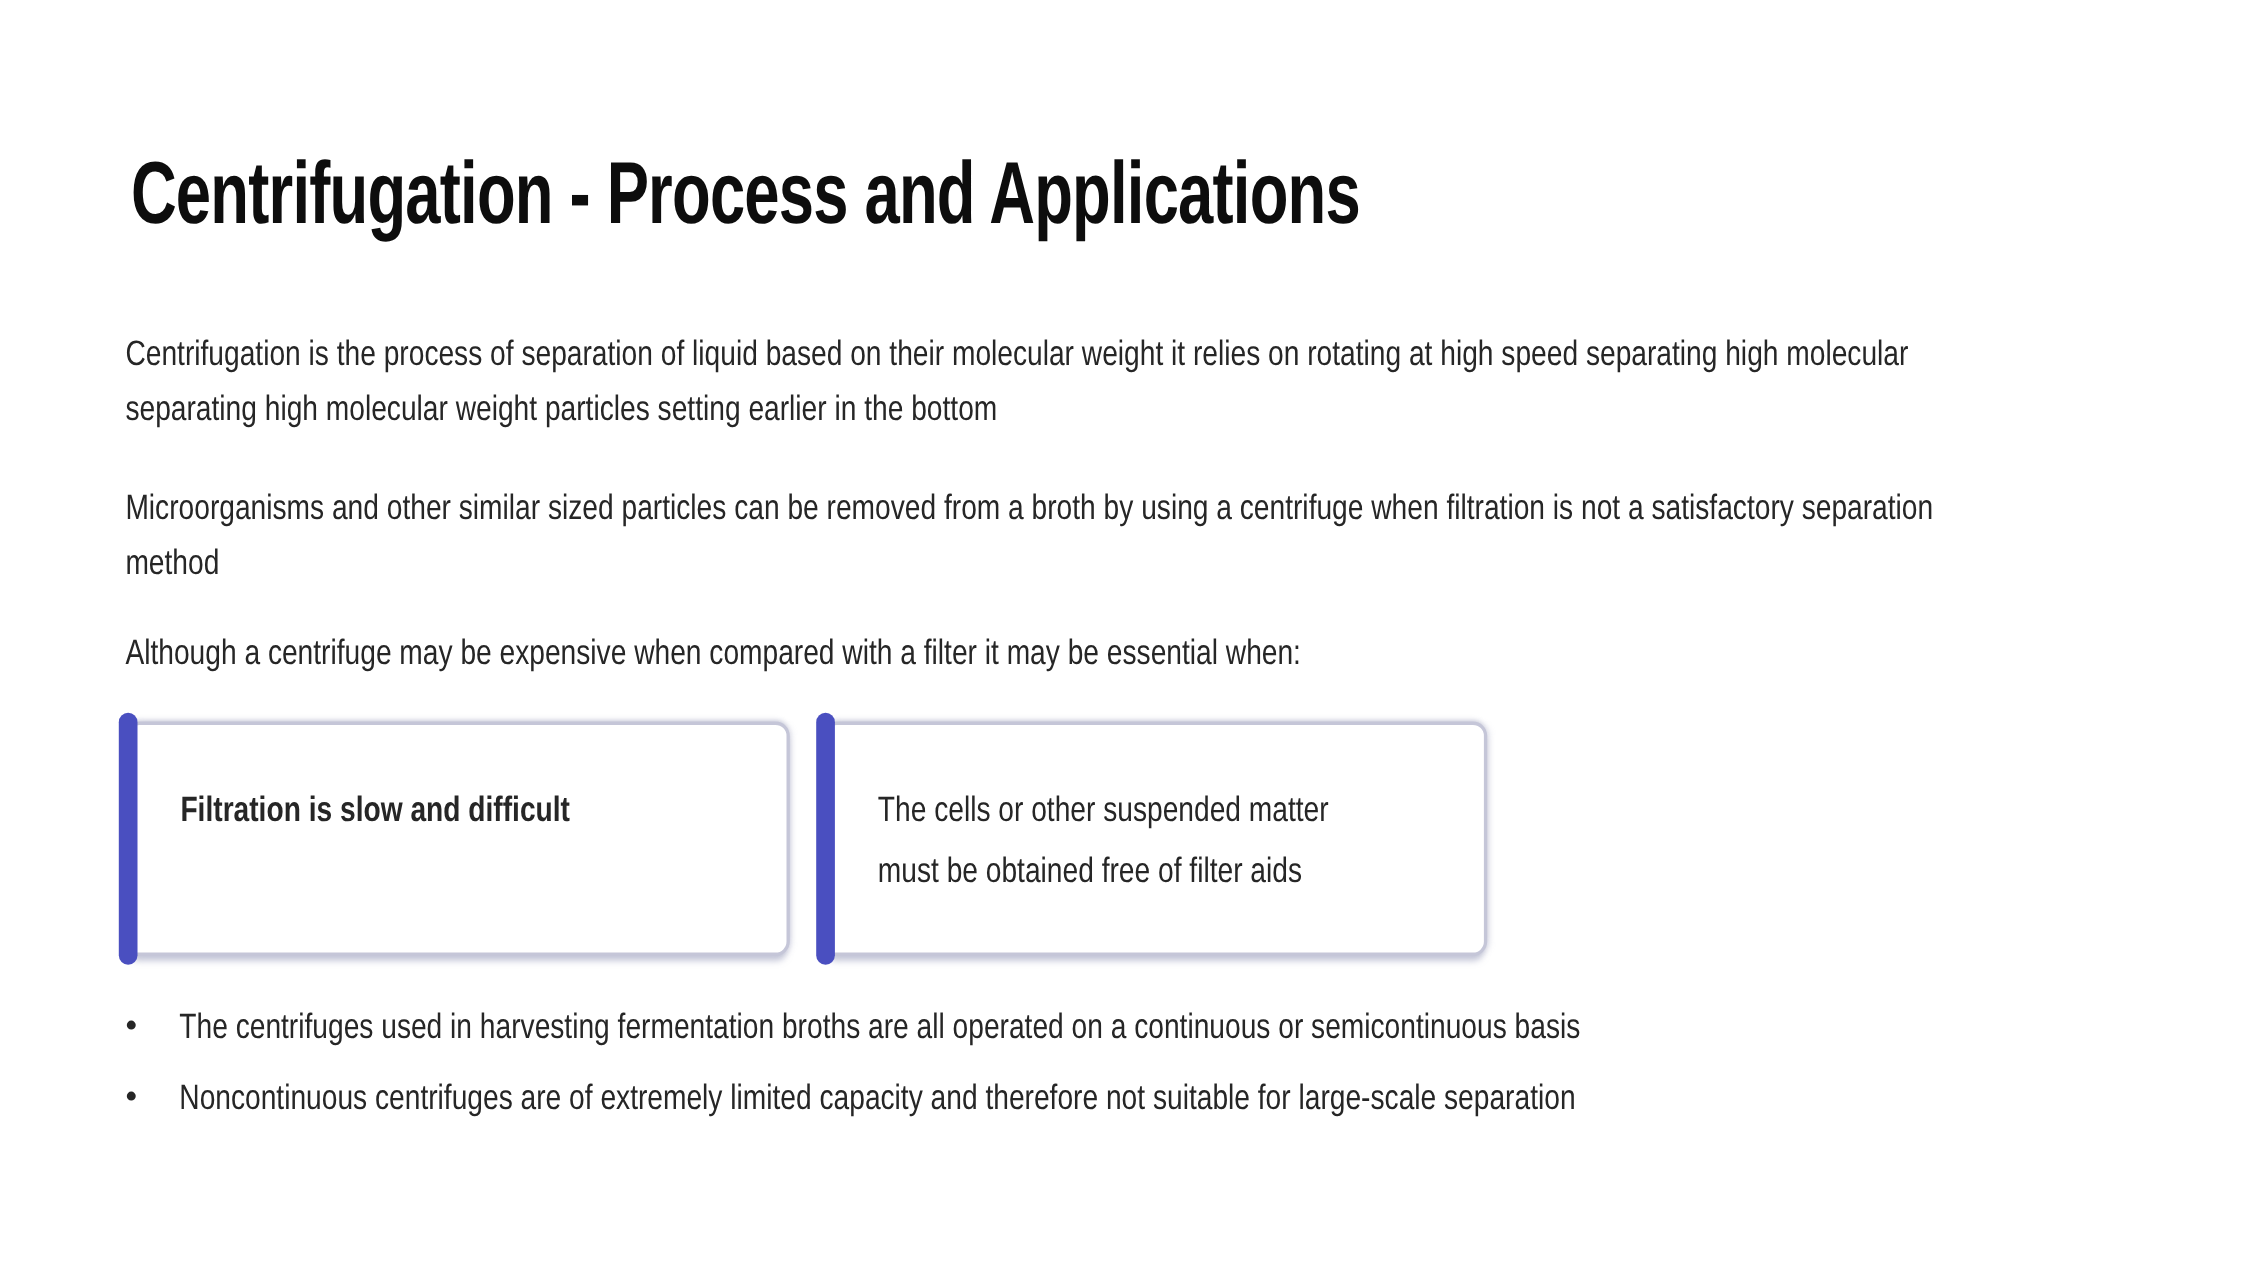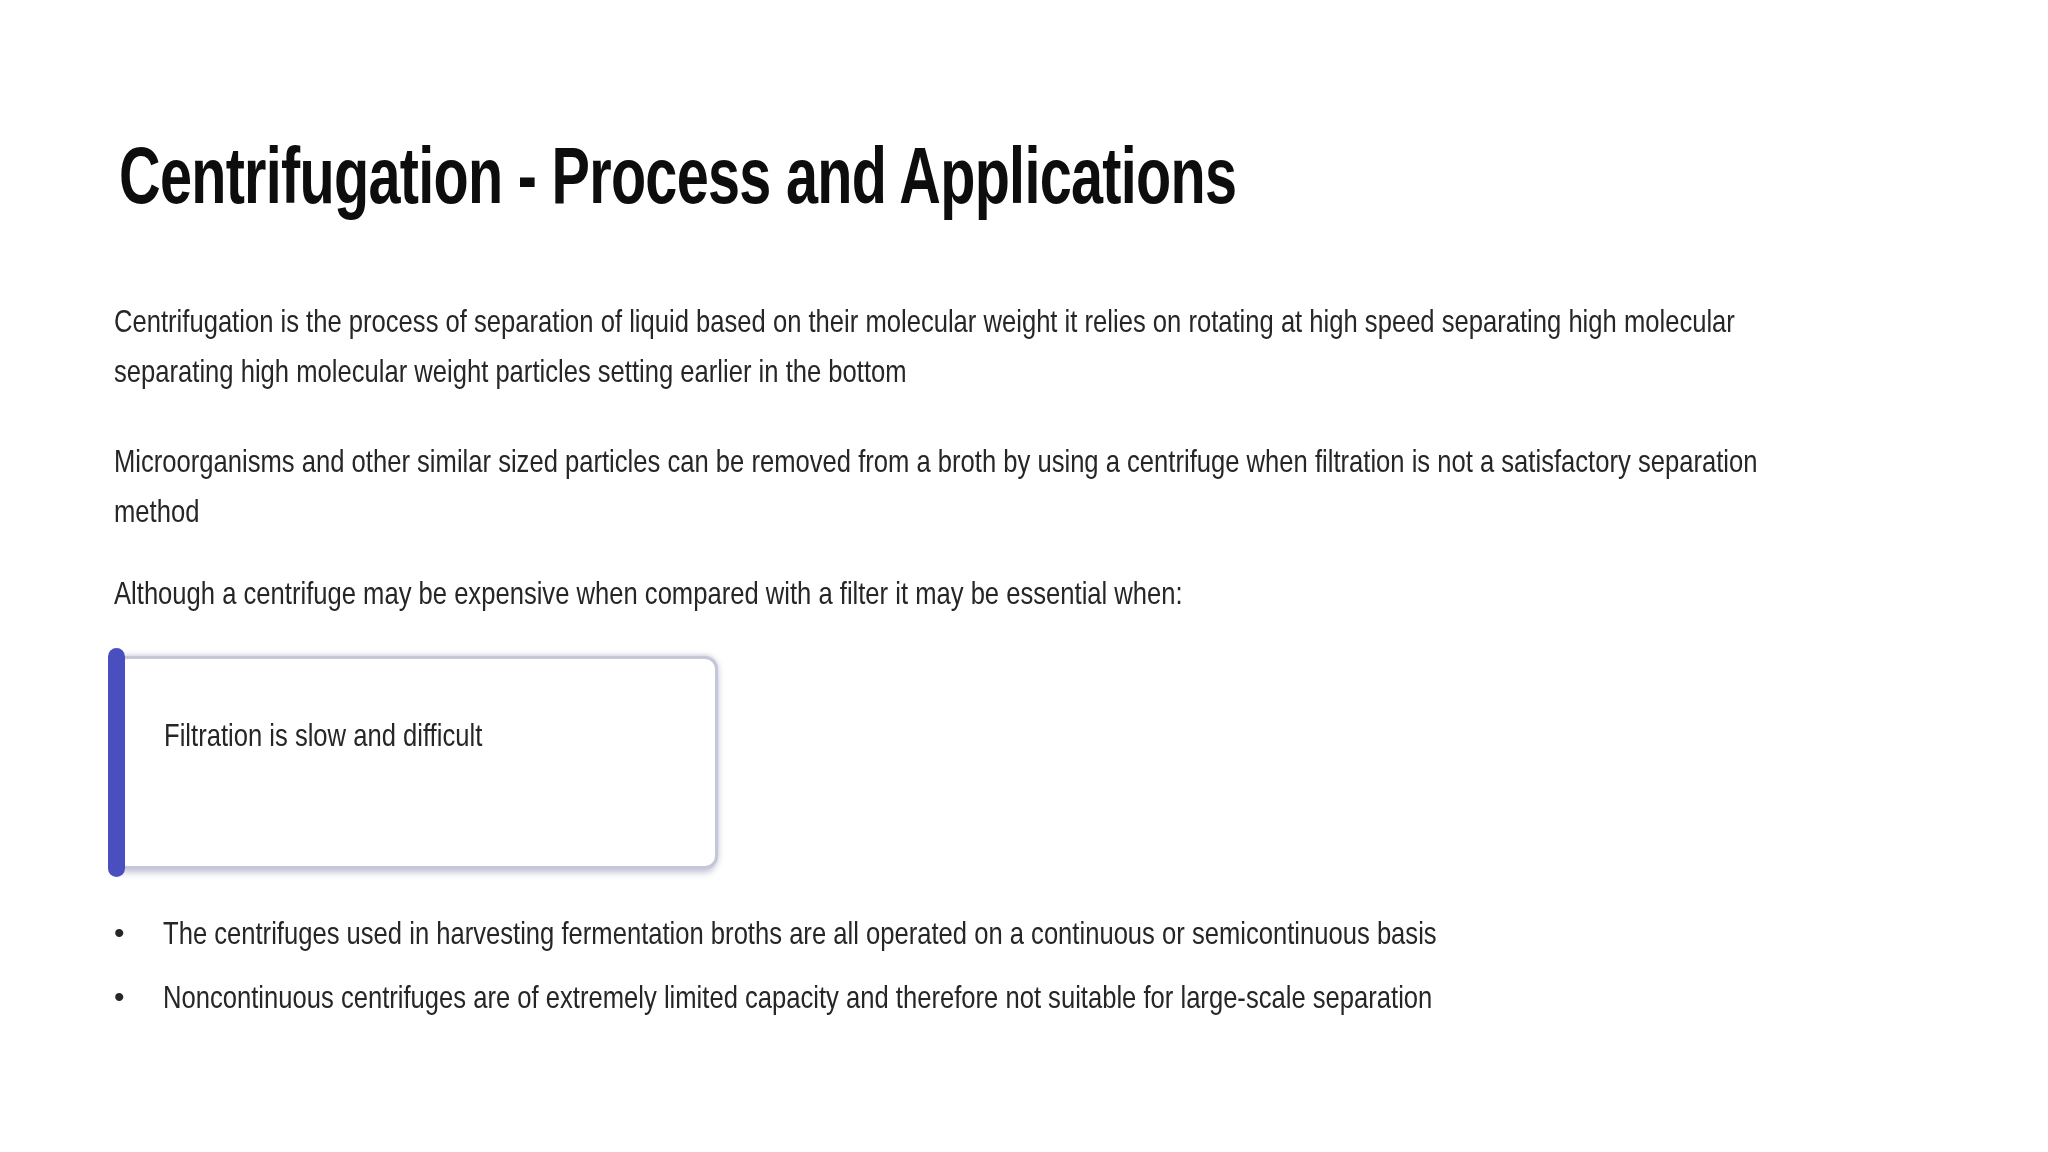--- a/index.html
+++ b/index.html
@@ -46,21 +46,21 @@
   .para-1 { top: 296px; }
   .para-2 { top: 436px; }
   .para-3 { top: 568px; }
 
   .card {
     position: absolute;
     top: 648px;
     width: 610px;
     height: 229px;
   }
-  .card-1 { left: 82px; }
+  .card-1 { left: 82px; font-weight: bold; }
   .card-2 { left: 716px; }
   .card-3 { left: 1350px; }
   .card-box {
     position: absolute;
     left: 6px; right: 0; top: 8px; bottom: 8px;
     background: #ffffff;
     border: 3px solid var(--card-border);
     border-radius: 13px;
     box-shadow: 0 7px 6px -3px rgba(152,155,185,0.55),
                 0 -4px 5px -3px rgba(152,155,185,0.45),
@@ -137,20 +137,28 @@
 
   <div class="card card-1">
     <div class="card-box"></div>
     <div class="card-pill"></div>
     <div class="card-text">
       <span>Filtration is slow and difficult</span>
       <span></span>
     </div>
   </div>
 
+  <div class="card card-2">
+    <div class="card-box"></div>
+    <div class="card-pill"></div>
+    <div class="card-text">
+      <span>The cells or other suspended matter</span>
+      <span>must be obtained free of filter aids</span>
+    </div>
+  </div>
 
 
   <ul class="bullets">
     <li class="bullet-item">
       <span class="bullet-marker">•</span>
       <span class="bullet-text">The centrifuges used in harvesting fermentation broths are all operated on a continuous or semicontinuous basis</span>
     </li>
     <li class="bullet-item">
       <span class="bullet-marker">•</span>
       <span class="bullet-text">Noncontinuous centrifuges are of extremely limited capacity and therefore not suitable for large-scale separation</span>

